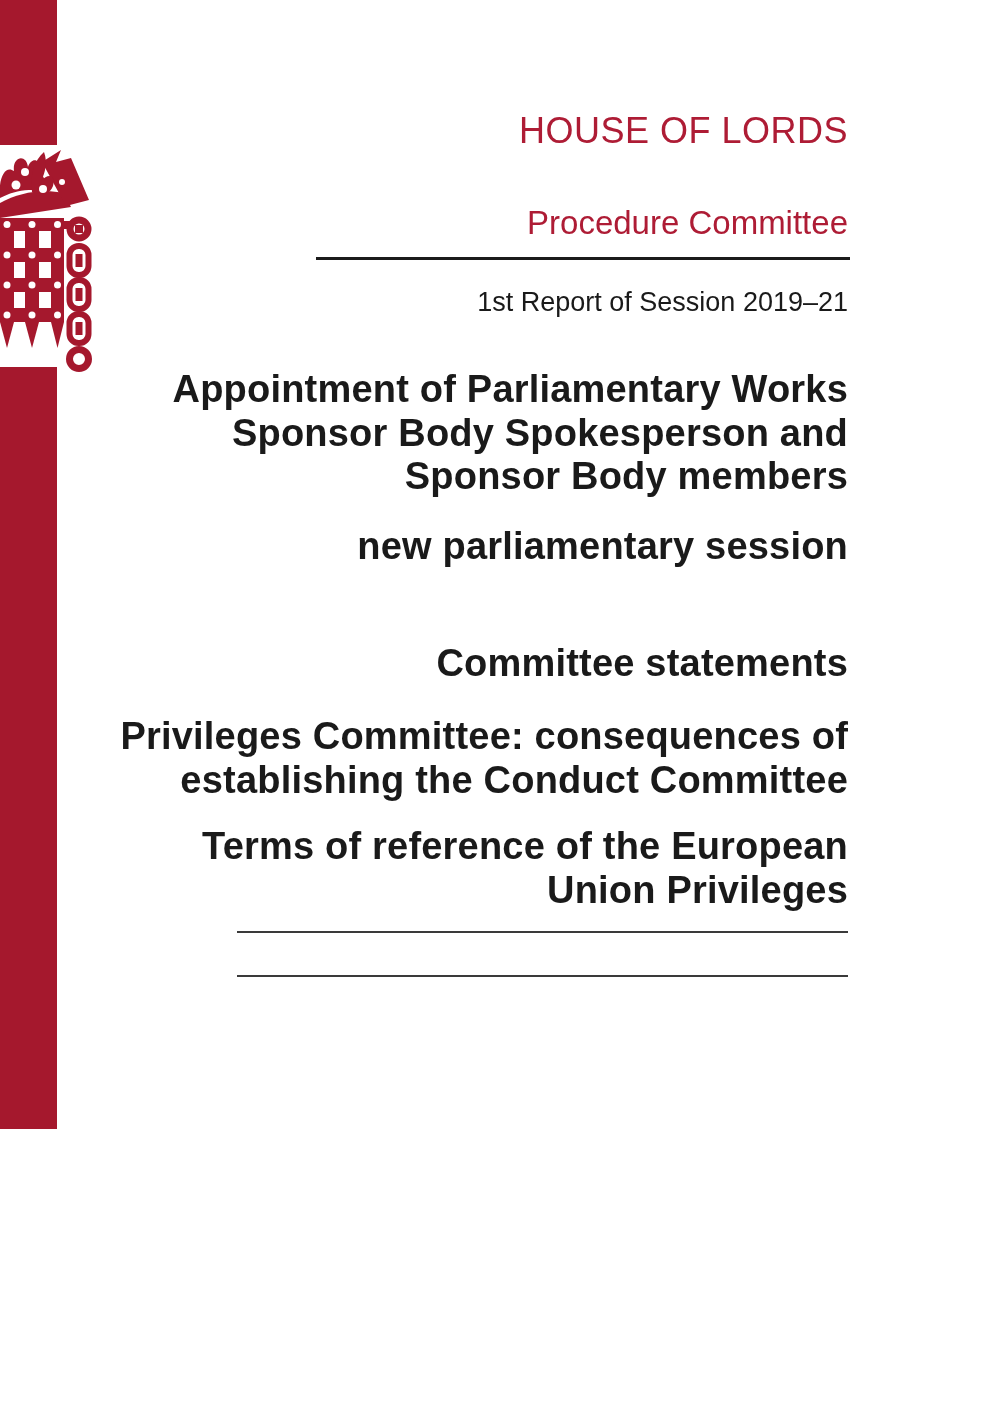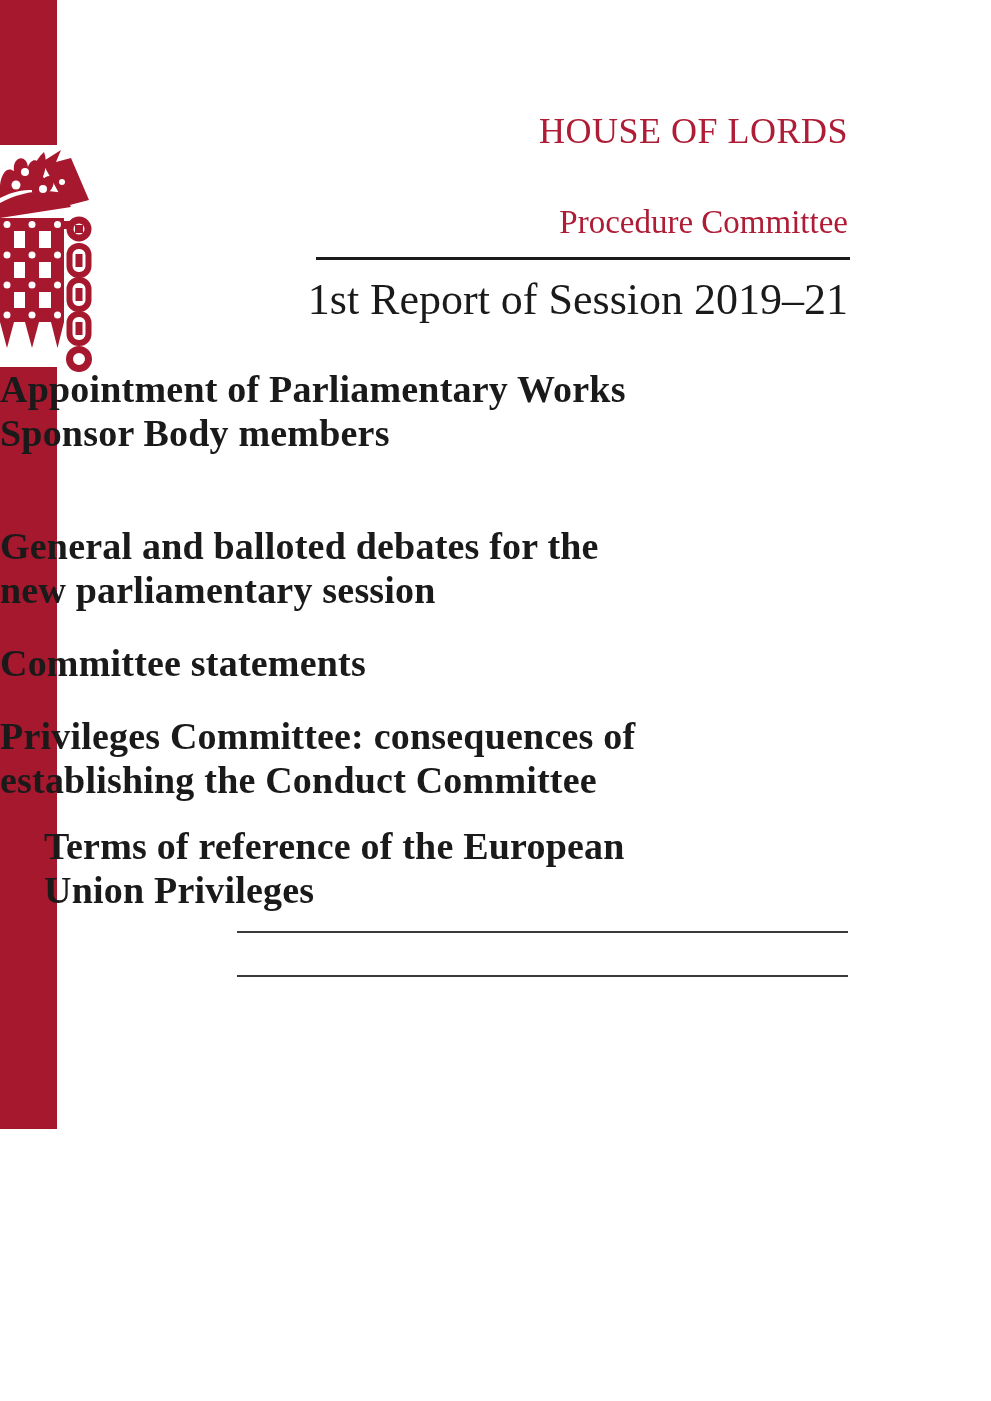--- a/index.html
+++ b/index.html
@@ -6,21 +6,21 @@
     --brand-red:#A5182D;
     --heading-red:#AE1C35;
     --ink:#1A1A1A;
   }
   html,body{margin:0;padding:0;background:#ffffff;}
   .page{
     position:relative;
     width:991px;height:1129px;
     background:#ffffff;
     overflow:hidden;
-    font-family:Liberation Serif, serif;
+    font-family:Liberation Sans, sans-serif;
   }
   
   .ribbon-top{
     position:absolute;left:0;top:0;width:57px;height:145px;
     background:var(--brand-red);
   }
   .ribbon-bottom{
     position:absolute;left:0;top:367px;
   }
   .red-fill{fill:var(--brand-red);}
@@ -30,24 +30,24 @@
     position:absolute;left:0;top:145px;
   }
   
   .rline{
     position:absolute;left:0;right:143px;
     text-align:right;white-space:nowrap;
   }
   .red-heading{color:var(--heading-red);}
   .house{top:110px;font-size:36px;letter-spacing:0.5px;}
   .committee{top:204px;font-size:33px;}
-  .session{top:274px;font-size:44px;color:var(--ink);}
+  .session{top:287px;font-size:27px;color:var(--ink);}
   .title-block{
     position:absolute;left:0;right:143px;
-    text-align:left;white-space:nowrap;
+    text-align:right;white-space:nowrap;
     font-weight:bold;color:var(--ink);
     font-size:38px;line-height:43.5px;
     letter-spacing:0.2px;
   }
   .tb1{top:368px;} .tb2{top:525px;} .tb3{top:642px;} .tb4{top:715px;} .tb5{top:825px;margin-left:44px;}
   .divider{position:absolute;background:#1b1b1b;}
   .div-top{left:316px;top:257px;width:534px;height:3px;}
   .div-ord-a{left:237px;top:931px;width:611px;height:2px;background:#3a3a3a;}
   .div-ord-b{left:237px;top:975px;width:611px;height:2px;background:#3a3a3a;}
   .ordered{top:940px;font-size:22px;color:var(--ink);}
@@ -115,24 +115,24 @@
     </g>
   </svg>
 
   <div class="rline house red-heading">HOUSE OF LORDS</div>
   <div class="rline committee red-heading">Procedure Committee</div>
   <div class="divider div-top"></div>
   <div class="rline session">1st Report of Session 2019–21</div>
 
   <div class="title-block tb1">
     <div>Appointment of Parliamentary Works</div>
+    <div>Sponsor Body Spokesperson and</div>
     <div>Sponsor Body members</div>
   </div>
   <div class="title-block tb2">
-    <div>General and balloted debates for the</div>
     <div>new parliamentary session</div>
   </div>
   <div class="title-block tb3">
     <div>Committee statements</div>
   </div>
   <div class="title-block tb4">
     <div>Privileges Committee: consequences of</div>
     <div>establishing the Conduct Committee</div>
   </div>
   <div class="title-block tb5">

